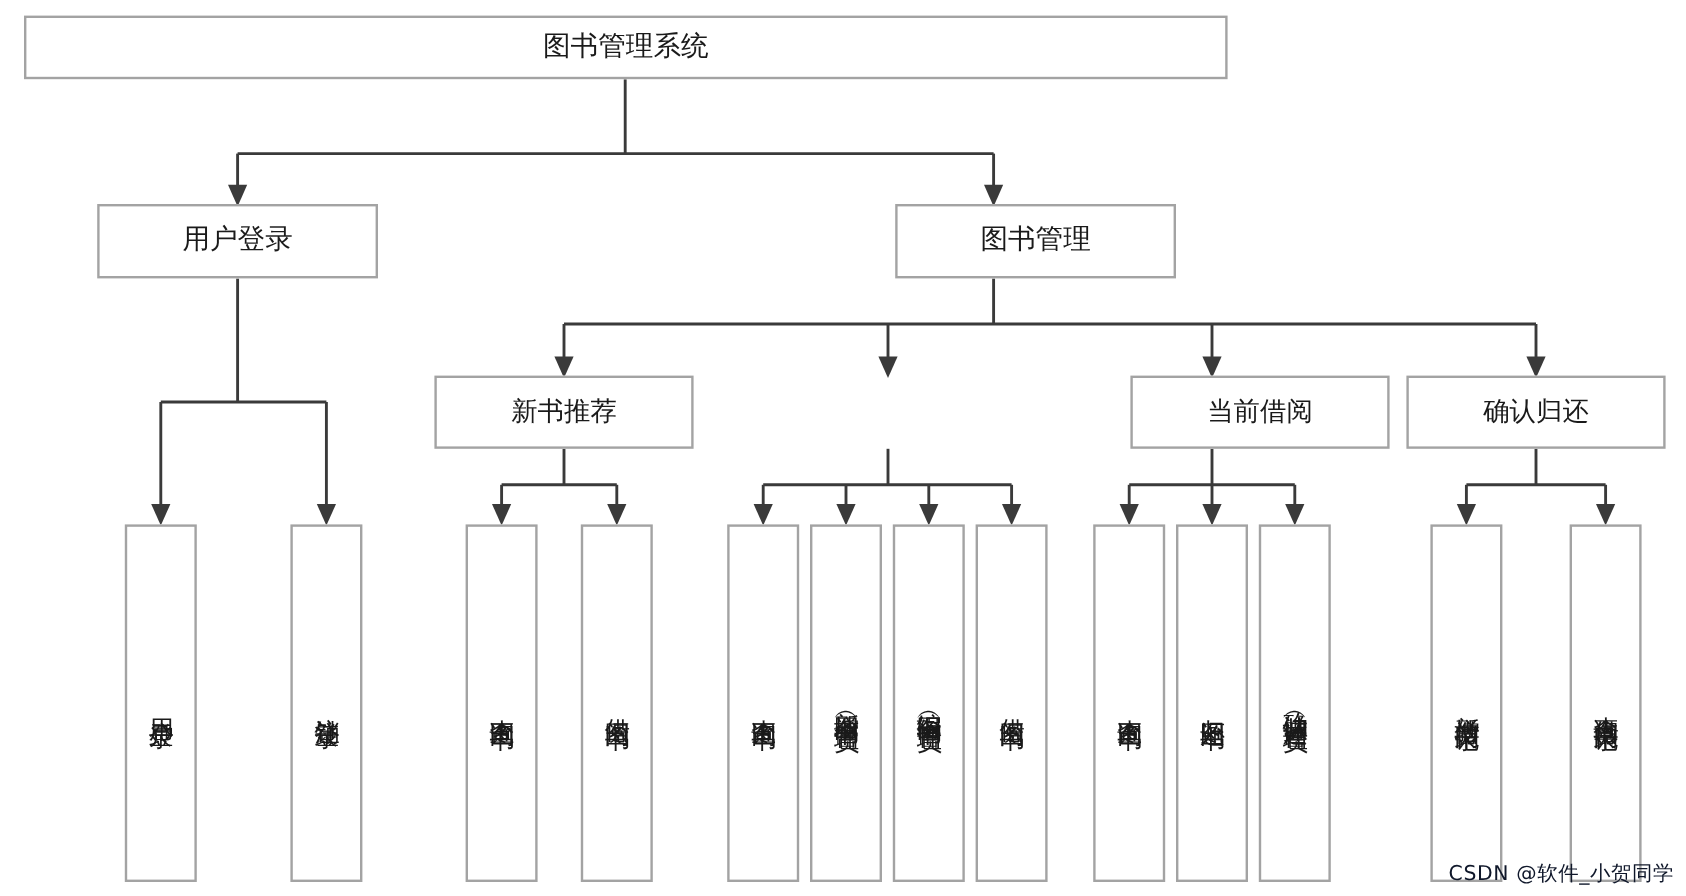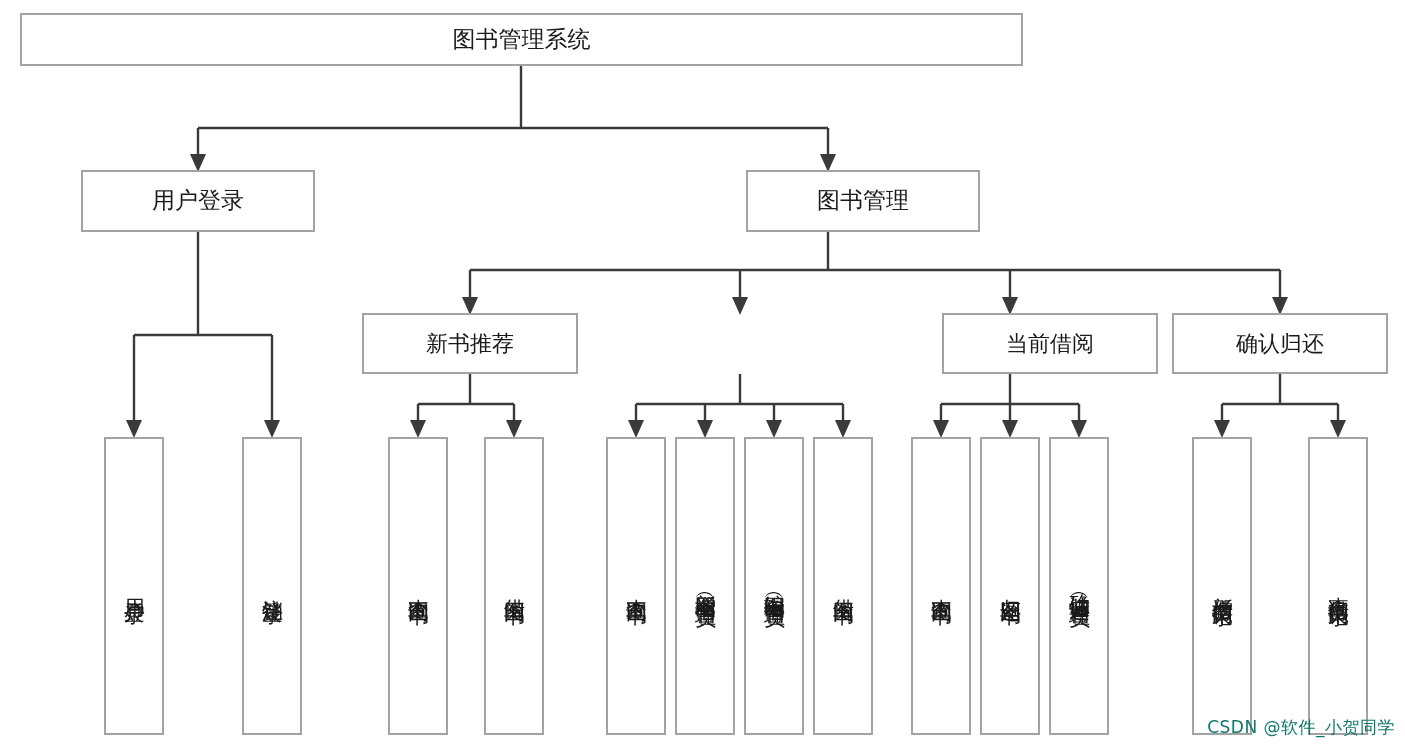--- a/index.html
+++ b/index.html
@@ -61,21 +61,21 @@
     fill: none;
   }
   #wires polygon { fill: #3a3a3a; }
 
   
   #watermark {
     position: absolute;
     right: 10px;
     bottom: 8px;
     font-size: 17px;
-    color: #0f766e;
+    color: #0f172a;
     white-space: nowrap;
     letter-spacing: 0.5px;
   }
 </style>
 </head>
 <body>
 
 <div id="canvas">
 
   <svg id="wires" viewBox="0 0 1405 747" xmlns="http://www.w3.org/2000/svg">

